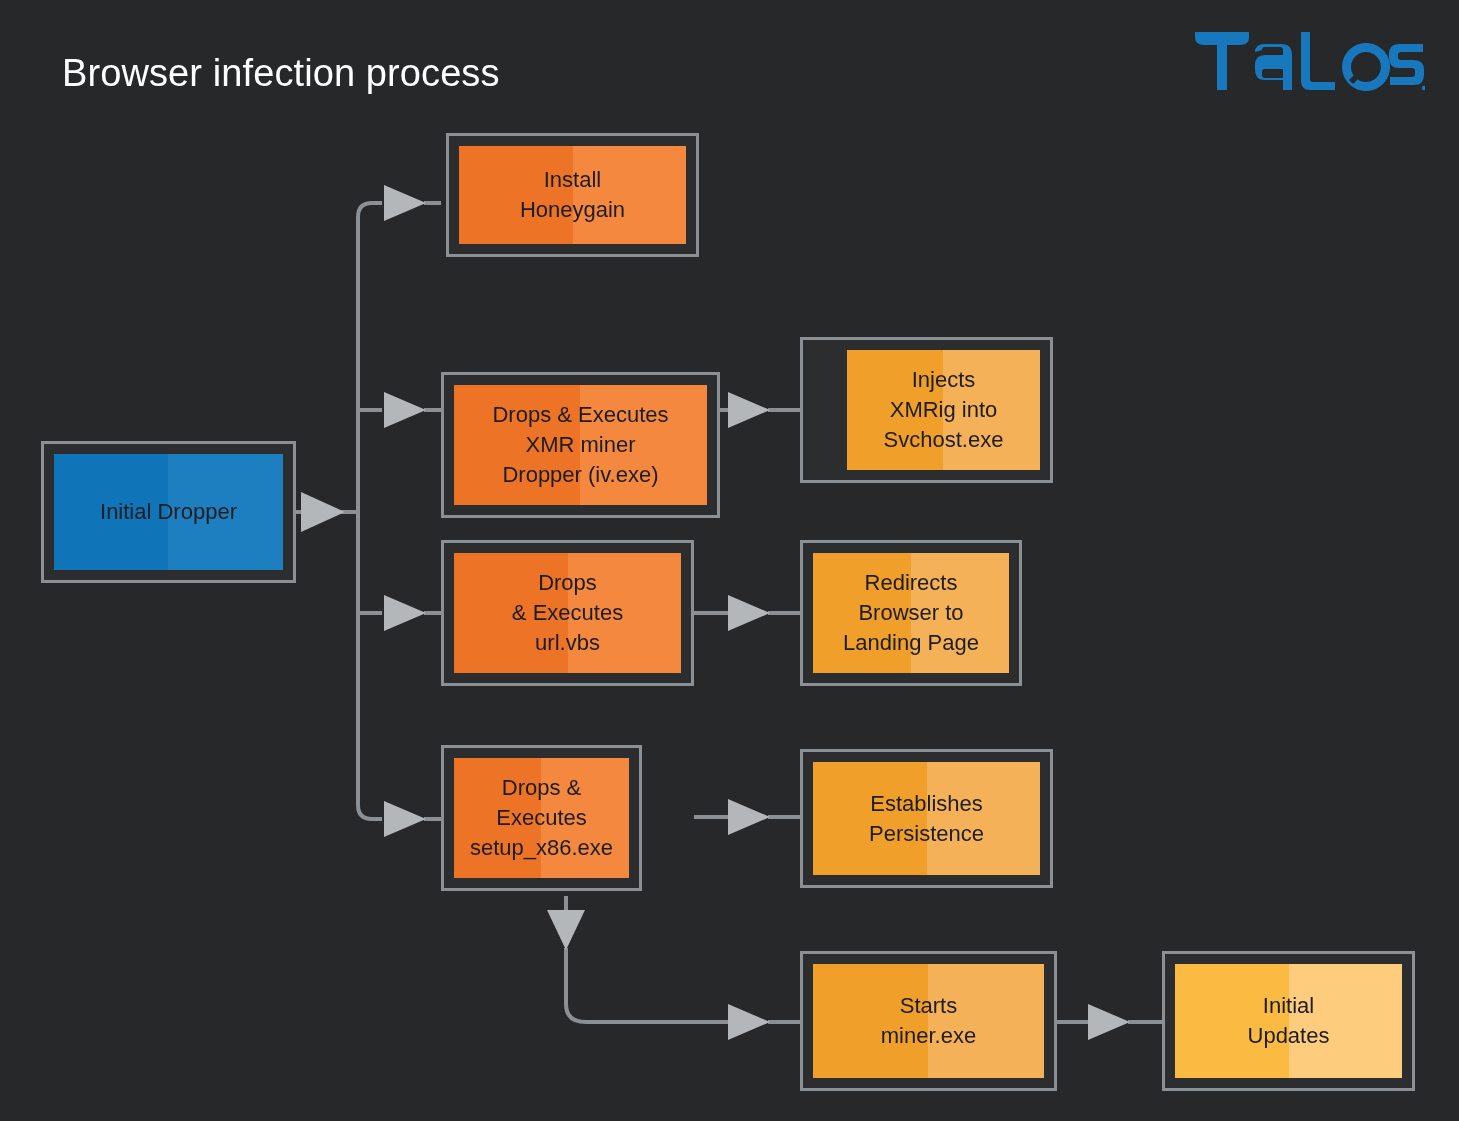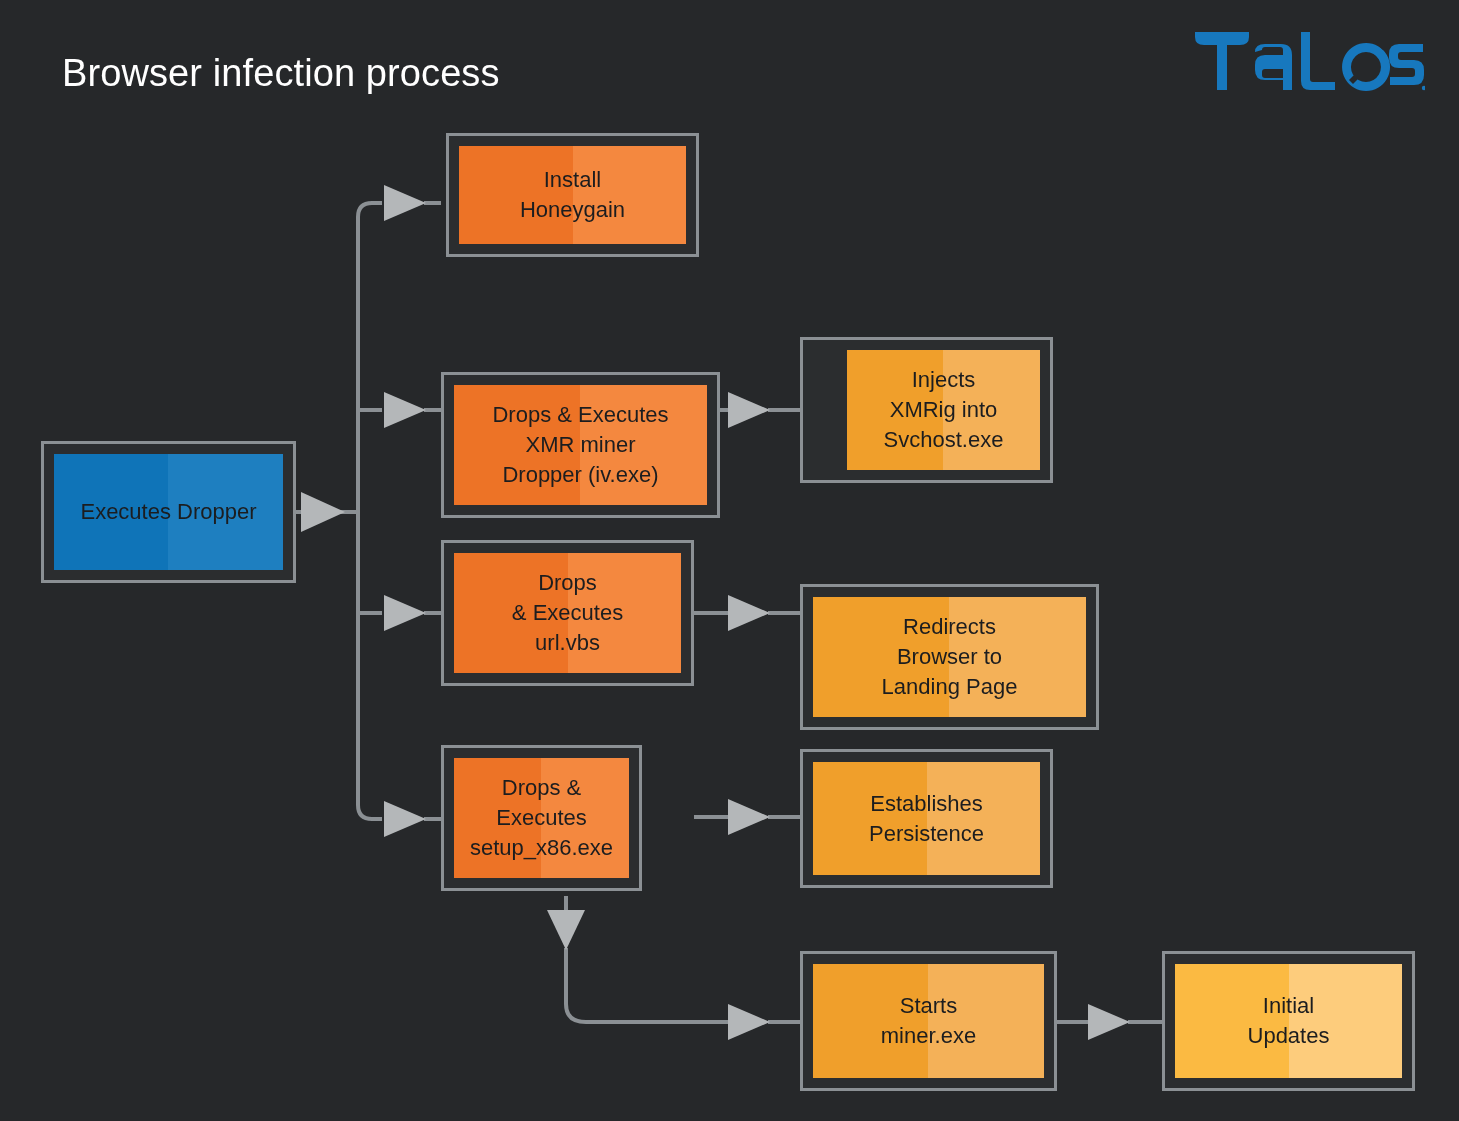--- a/index.html
+++ b/index.html
@@ -156,21 +156,21 @@
     <polygon points="728,799 770,817 728,835"></polygon>
     <polygon points="728,1004 770,1022 728,1040"></polygon>
     <polygon points="1088,1004 1130,1022 1088,1040"></polygon>
 
     <polygon points="547,910 585,910 566,950"></polygon>
   </g>
 </svg>
 
 <div class="node" style="left:41px; top:441px; width:255px; height:142px;">
   <div class="node-fill fill-blue">
-    <span class="node-label">Executes Dropper</span>
+    <span class="node-label">Initial Dropper</span>
   </div>
 </div>
 
 <div class="node" style="left:446px; top:133px; width:253px; height:124px;">
   <div class="node-fill fill-orange">
     <span class="node-label">Install
 Honeygain</span>
   </div>
 </div>
 
@@ -191,21 +191,21 @@
 </div>
 
 <div class="node" style="left:441px; top:540px; width:253px; height:146px;">
   <div class="node-fill fill-orange">
     <span class="node-label">Drops
 &amp; Executes
 url.vbs</span>
   </div>
 </div>
 
-<div class="node" style="left:800px; top:540px; width:299px; height:146px;margin-top:44px;">
+<div class="node" style="left:800px; top:540px; width:222px; height:146px;">
   <div class="node-fill fill-amber">
     <span class="node-label">Redirects
 Browser to
 Landing Page</span>
   </div>
 </div>
 
 <div class="node" style="left:441px; top:745px; width:201px; height:146px;">
   <div class="node-fill fill-orange">
     <span class="node-label">Drops &amp;

